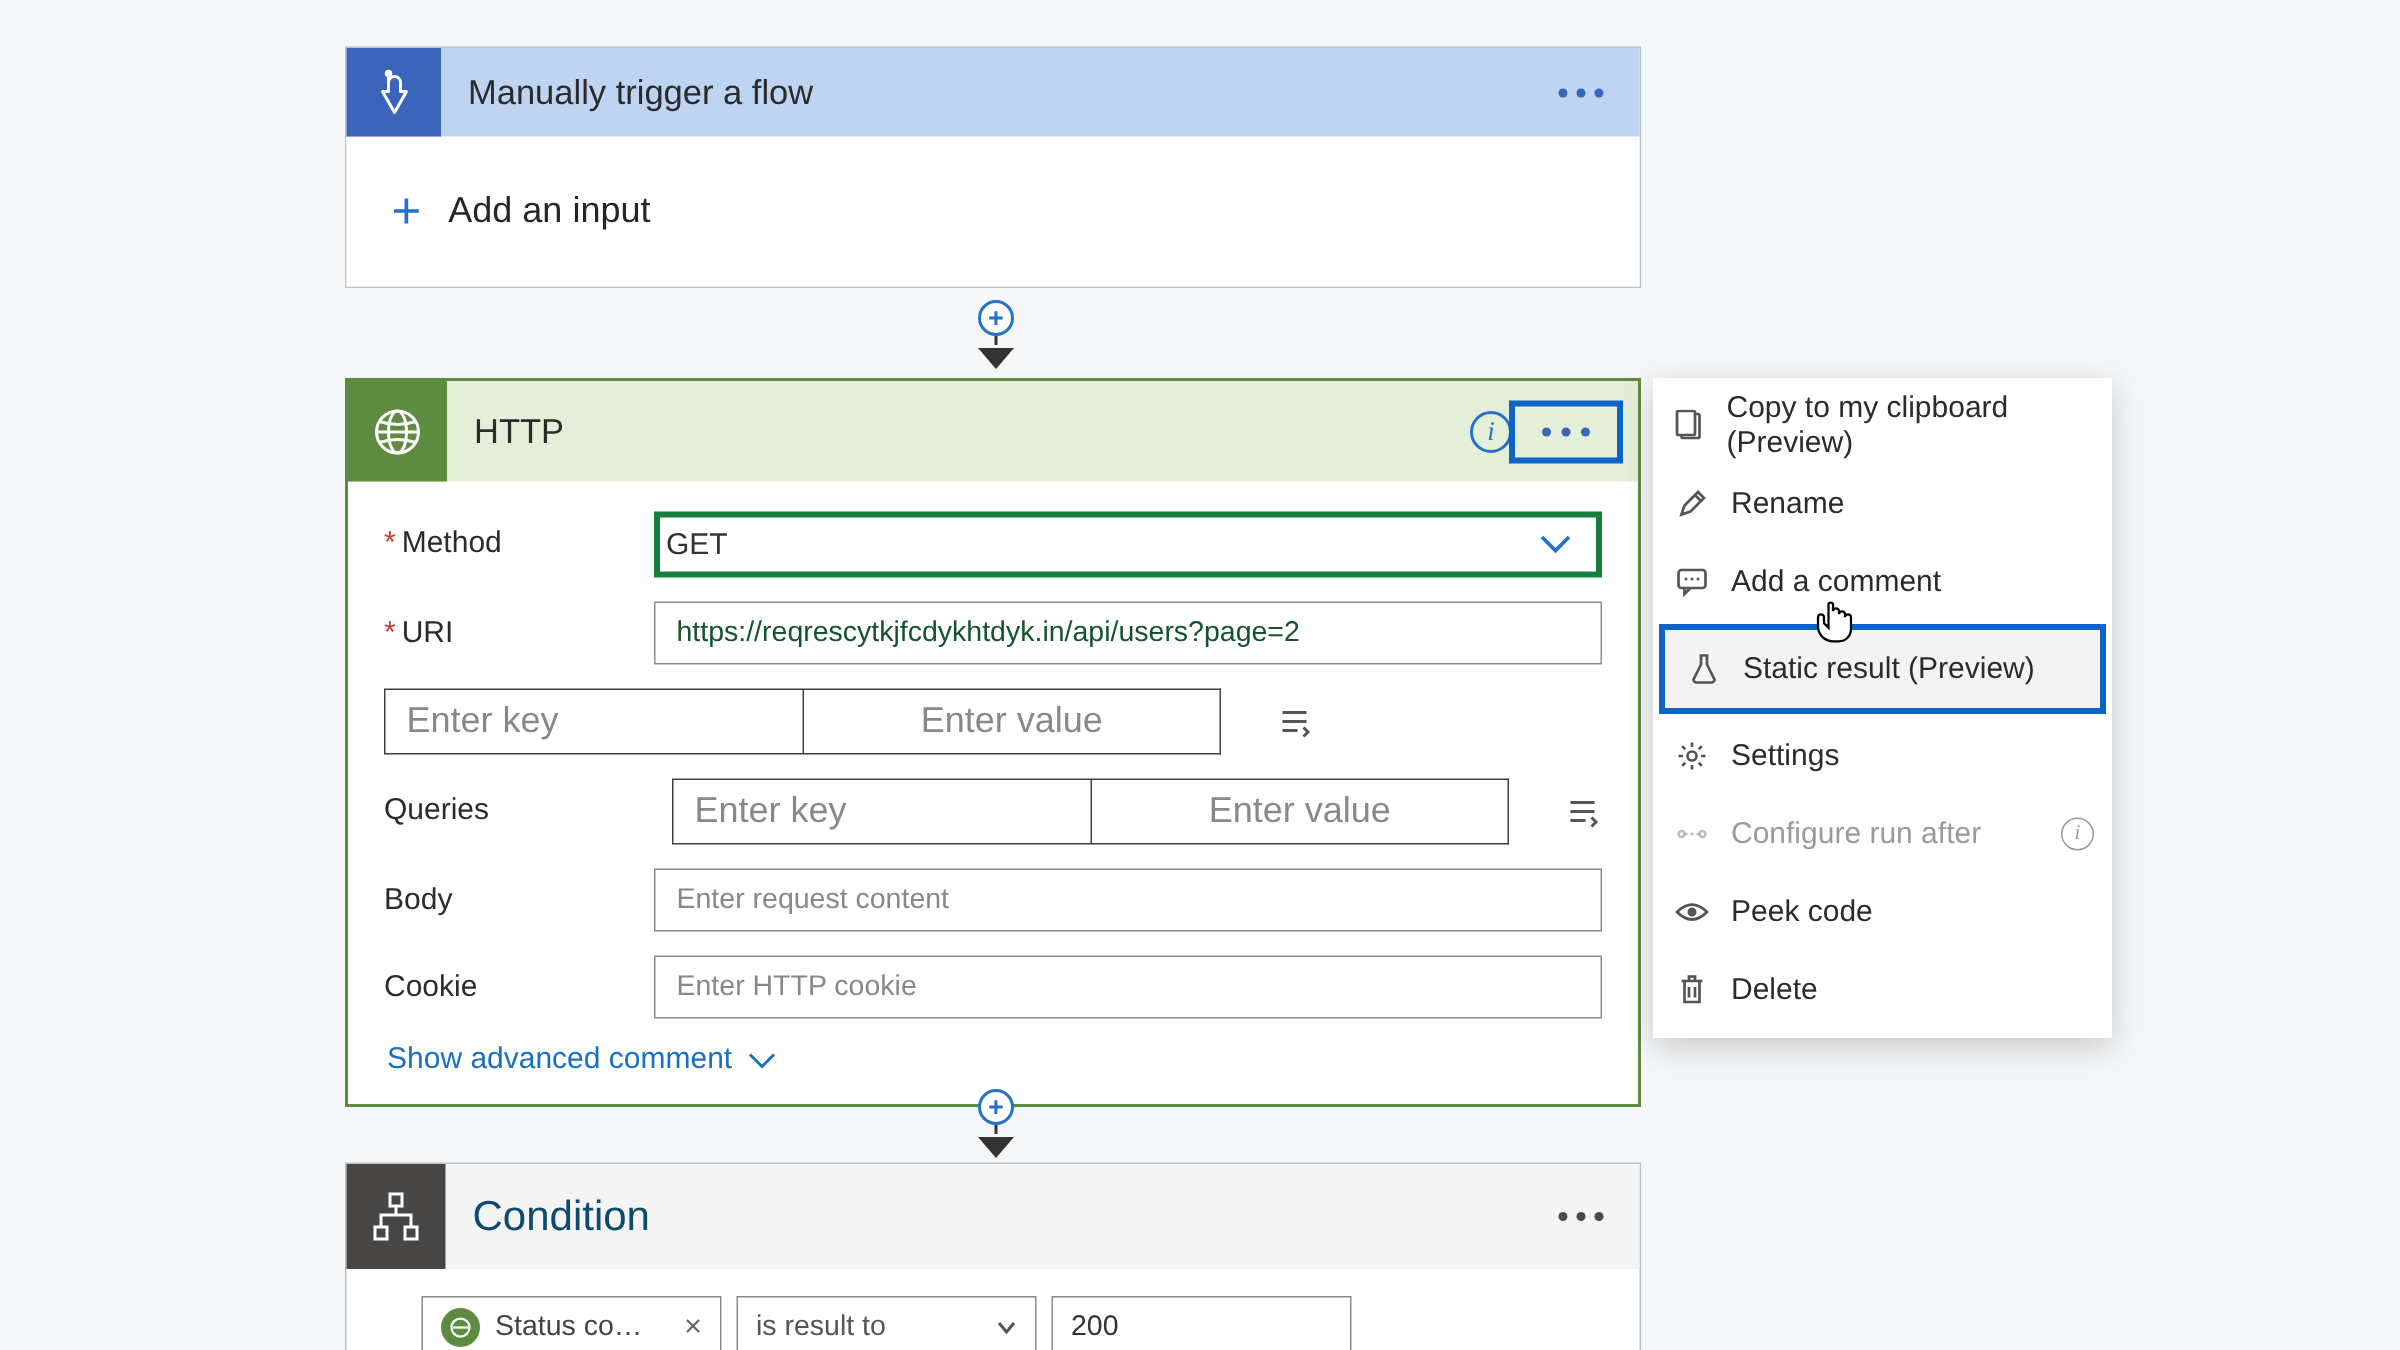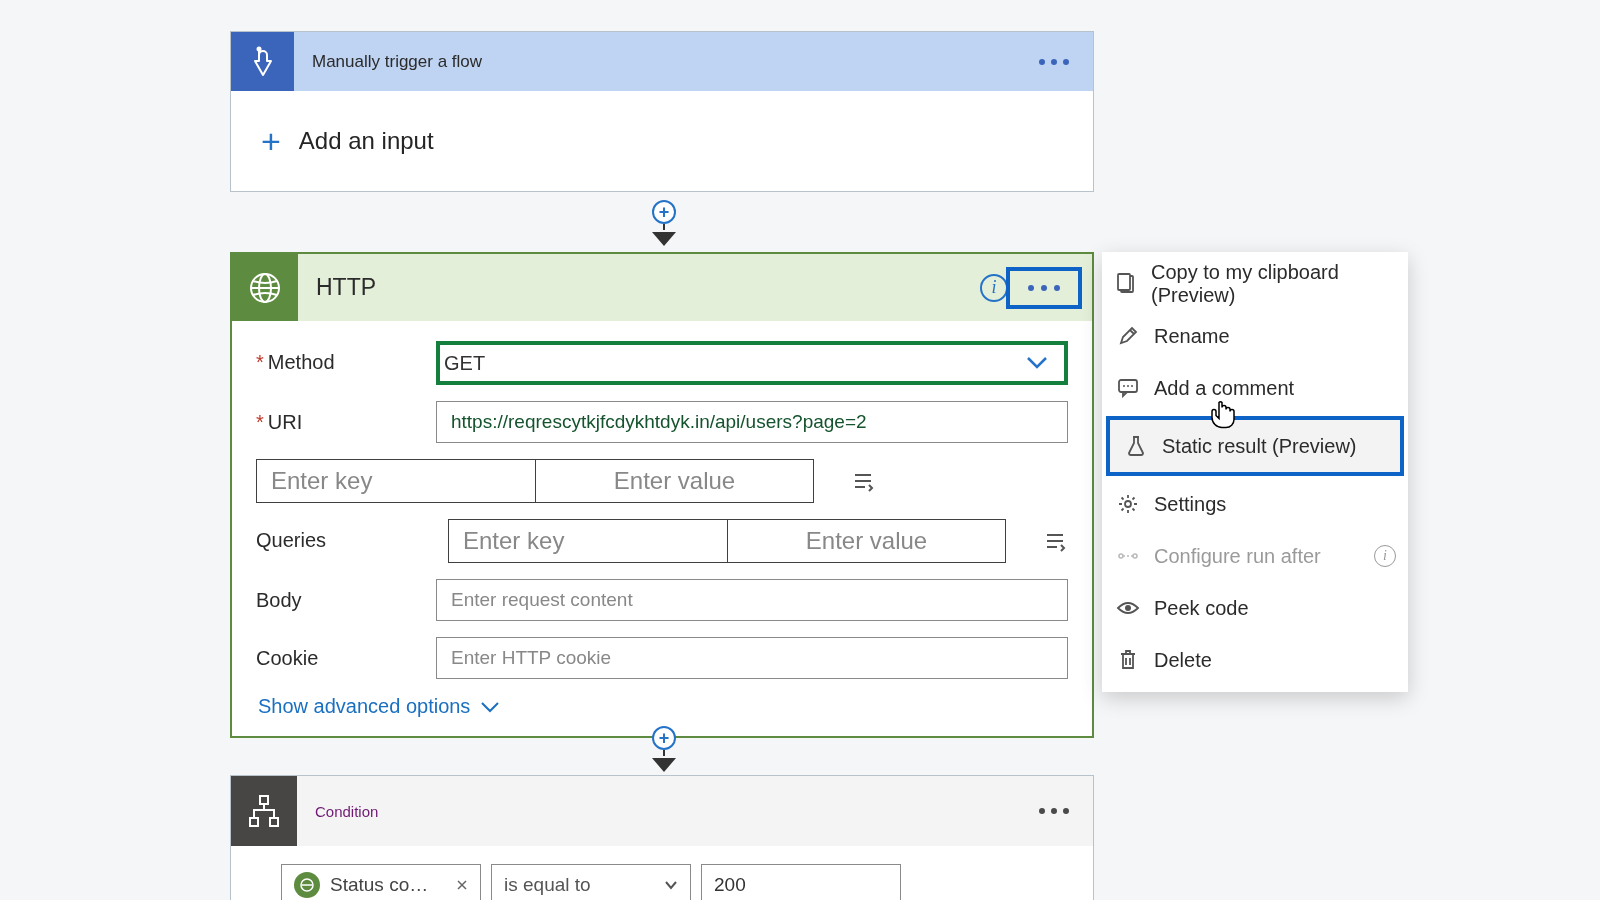--- a/index.html
+++ b/index.html
@@ -13,21 +13,21 @@
     border: 1px solid #b7c2cb; background: #fff;
   }
   .trigger-header {
     display: flex; align-items: center; height: 59px;
     background: #bfd3f2; position: relative;
   }
   .trigger-icon-box {
     width: 63px; height: 59px; background: #3a65bb;
     display: flex; align-items: center; justify-content: center;
   }
-  .trigger-title { margin-left: 18px; font-size: 17px; color: #2b2b2b; }
+  .trigger-title { margin-left: 18px; font-size: 23px; color: #2b2b2b; }
   .ellipsis-btn {
     position: absolute; right: 18px; top: 50%; transform: translateY(-50%);
     display: flex; gap: 6px; padding: 6px; cursor: pointer;
   }
   .ellipsis-btn .dot { width: 6px; height: 6px; border-radius: 50%; background: #3a65bb; }
   .ellipsis-dark .dot { background: #4a4a4a; }
   .add-input-row {
     display: flex; align-items: center; height: 100px; padding-left: 30px;
     background: #fff;
   }
@@ -112,21 +112,21 @@
     border: 1px solid #b7c2cb; background: #fff;
   }
   .cond-header {
     display: flex; align-items: center; height: 70px;
     background: #f4f4f4; position: relative;
   }
   .cond-icon-box {
     width: 66px; height: 70px; background: #484644;
     display: flex; align-items: center; justify-content: center;
   }
-  .cond-title { margin-left: 18px; font-size: 15px; color: #701a75; }
+  .cond-title { margin-left: 18px; font-size: 28px; color: #0c4a6e; }
   .cond-body { padding: 18px 30px 10px 50px; display: flex; gap: 10px; }
   .pill {
     height: 42px; border: 1px solid #8a8a8a; background: #fff; display: flex; align-items: center;
     padding: 0 12px; font-size: 19px; color: #444; position: relative;
   }
   .status-pill { width: 200px; }
   .status-badge {
     width: 26px; height: 26px; background: #5d8b3f; border-radius: 50%; margin-right: 10px;
     display: inline-flex; align-items: center; justify-content: center;
   }
@@ -270,21 +270,21 @@
           <input class="text-input" placeholder="Enter request content" style="">
         </div>
       </div>
       <div class="fld-row">
         <div class="fld-label">Cookie</div>
         <div class="fld-control">
           <input class="text-input" placeholder="Enter HTTP cookie" style="">
         </div>
       </div>
       <div class="adv-link">
-        <span>Show advanced options</span>
+        <span>Show advanced comment</span>
         <svg width="20" height="12" viewBox="0 0 20 12">
             <path d="M2 2 L10 10 L18 2" fill="none" stroke="#1a6fc0" stroke-width="2"></path>
           </svg>
       </div>
     </div>
   </div>
 
   <div class="connector" style="top:726px;">
     <div class="conn-plus">+</div>
     <div class="conn-line-short"></div>
@@ -317,21 +317,21 @@
             </svg>
         </span>
         <span class="status-text">Status co…</span>
         <span class="mini-chev">
           <svg width="12" height="12" viewBox="0 0 12 12">
               <path d="M2 2 L10 10 M10 2 L2 10" stroke="#666" stroke-width="1.5"></path>
             </svg>
         </span>
       </div>
       <div class="pill op-pill">
-        <span style="flex:1">is equal to</span>
+        <span style="flex:1">is result to</span>
         <svg width="14" height="10" viewBox="0 0 14 10">
             <path d="M2 2 L7 8 L12 2" fill="none" stroke="#555" stroke-width="2"></path>
           </svg>
       </div>
       <div class="pill val-pill">
         <span>200</span>
       </div>
     </div>
   </div>
 

